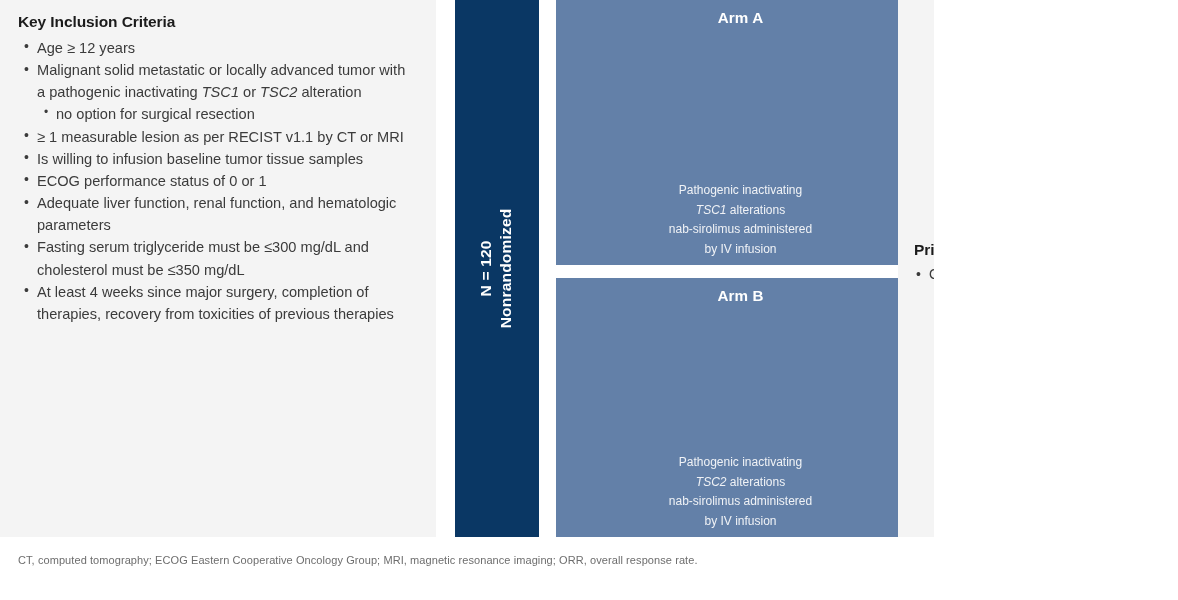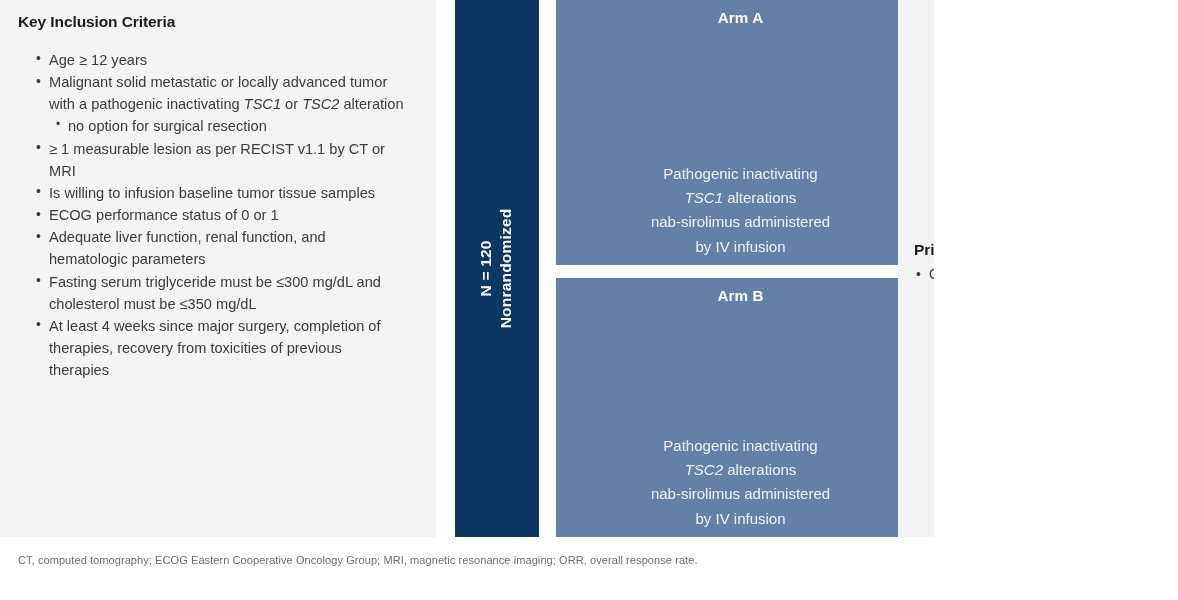--- a/index.html
+++ b/index.html
@@ -44,21 +44,21 @@
   .panel-heading {
     font-size: 15.5px;
     font-weight: bold;
     color: #1b1b1b;
     letter-spacing: -0.1px;
     margin: 0 0 4px 0;
     line-height: 1.35;
   }
   ul.crit-list {
     list-style: none;
-    margin: 16px;
+    margin: 4px;
     padding: 0;
   }
   ul.crit-list > li {
     position: relative;
     padding-left: 15px;
     font-size: 14.6px;
     line-height: 1.52;
     color: #3b3b3b;
     margin-bottom: 0px;
   }
@@ -126,21 +126,21 @@
   #arm-b { top: 278px; height: 259px; }
 
   .arm-title {
     font-size: 15.2px;
     font-weight: bold;
     line-height: 1.6;
     margin-bottom: 1px;
     letter-spacing: 0.1px;
   }
   .arm-line {
-    font-size: 15px;
+    font-size: 12px;
     line-height: 1.62;
     color: #f0f2f6;
     font-weight: normal;
   }
 
   
   .endpoint-panel {
     position: absolute;
     left: 898px;
     top: 0px;

